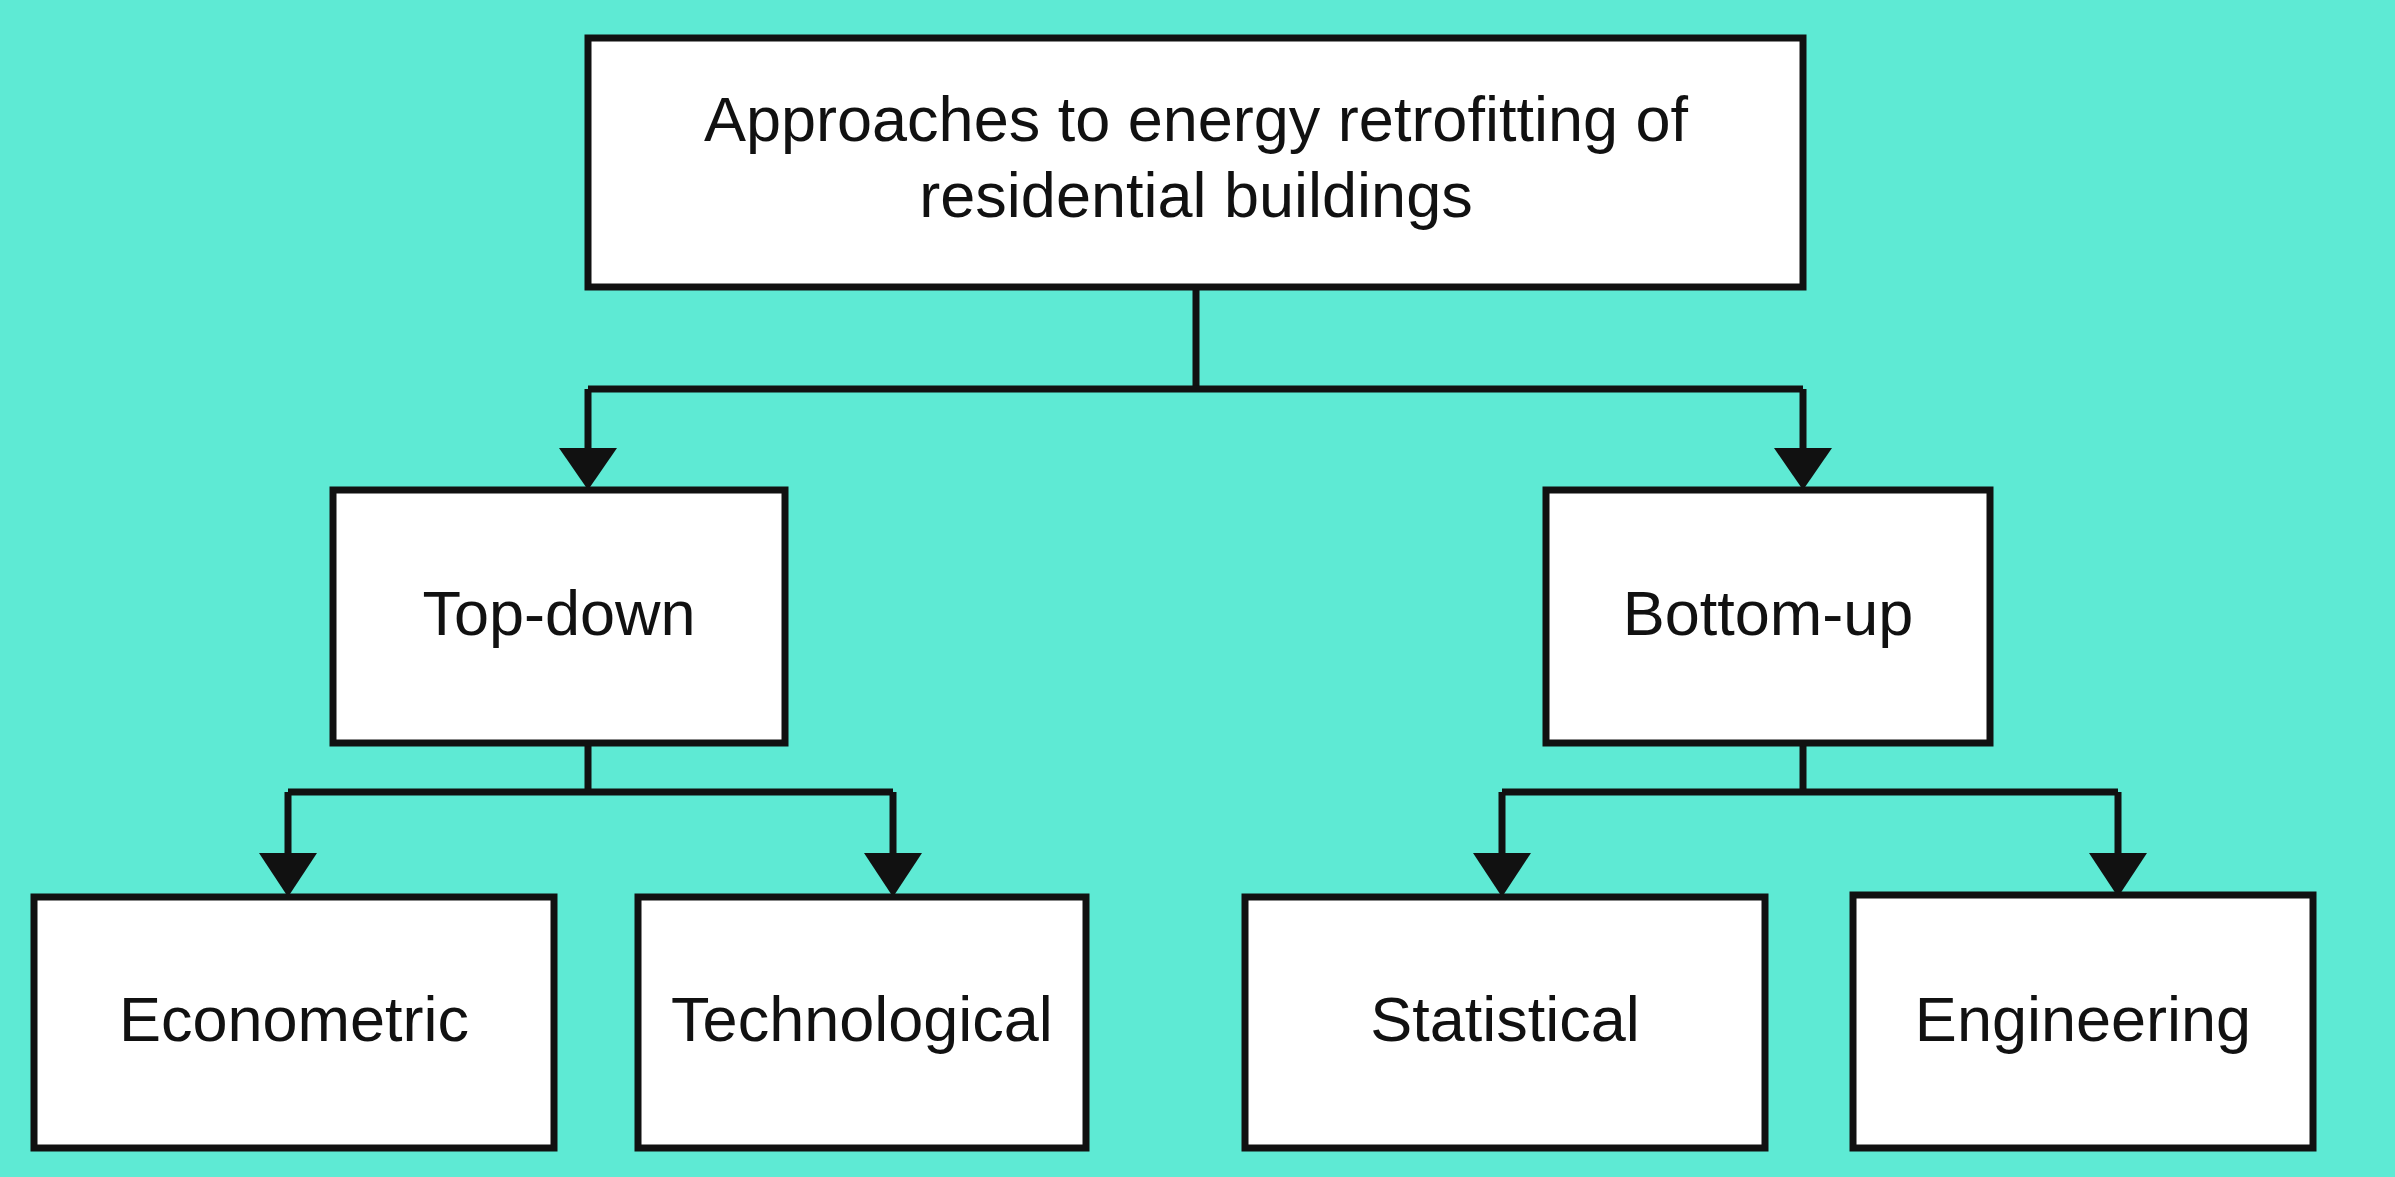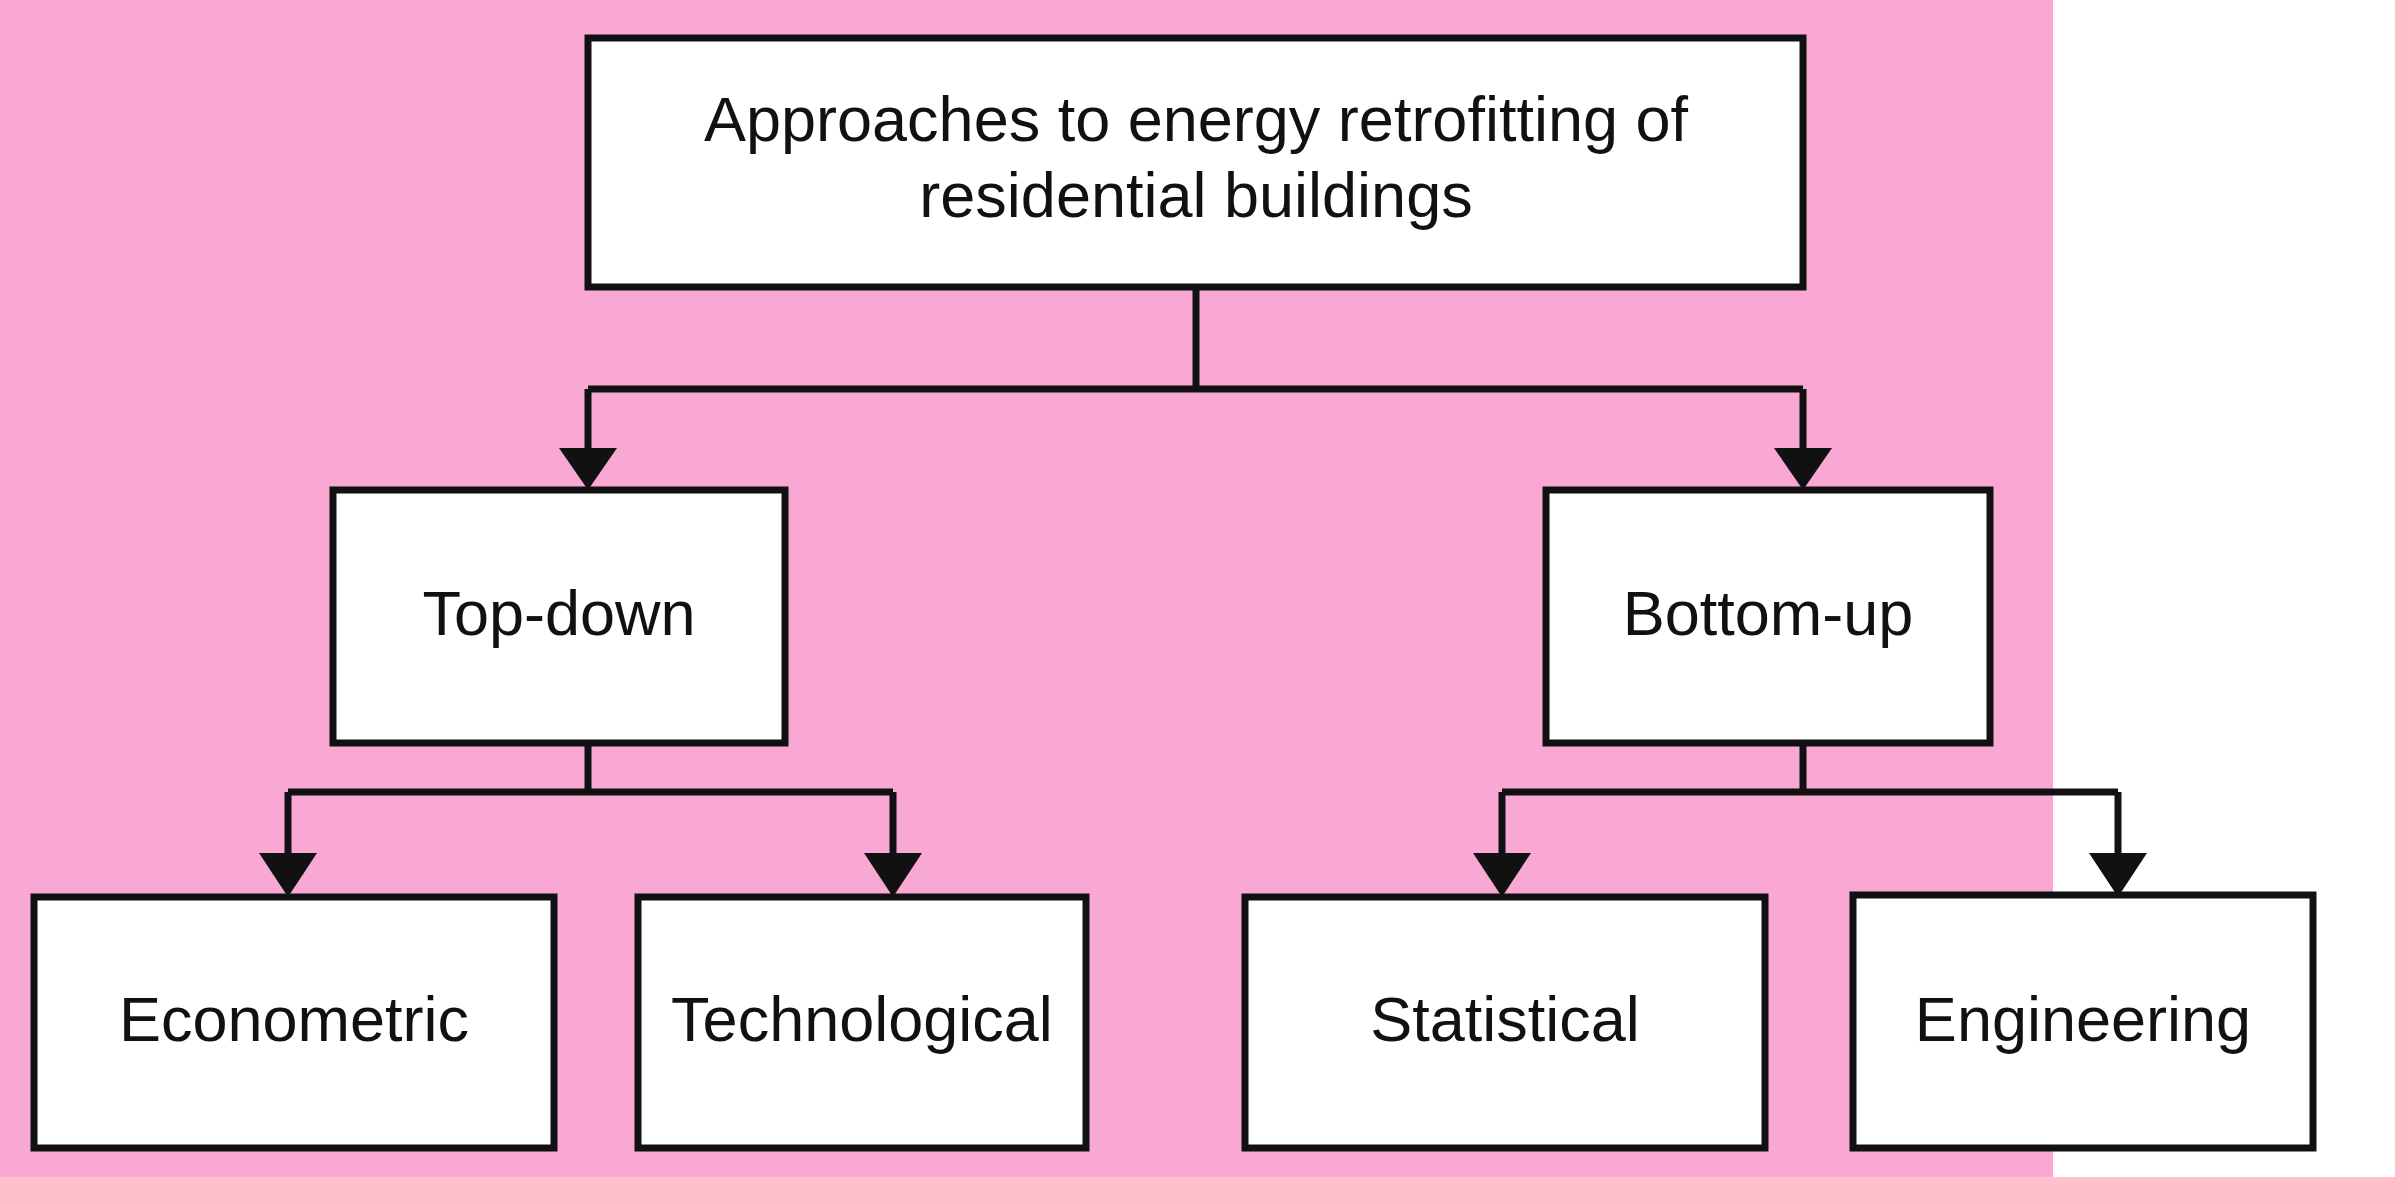--- a/index.html
+++ b/index.html
@@ -8,23 +8,23 @@
     background: #ffffff;
   }
   body {
     width: 2395px;
     height: 1177px;
     font-family: "Liberation Sans", sans-serif;
     overflow: hidden;
   }
   #diagram-root {
     position: relative;
-    width: 2053px;
+    width: 2395px;
     height: 1177px;
-    background: #f9a8d4;
+    background: #5eead4;
   }
   svg.flow {
     display: block;
     width: 2395px;
     height: 1177px;
   }
   .node-rect {
     fill: #ffffff;
     stroke: #111111;
     stroke-width: 7;

